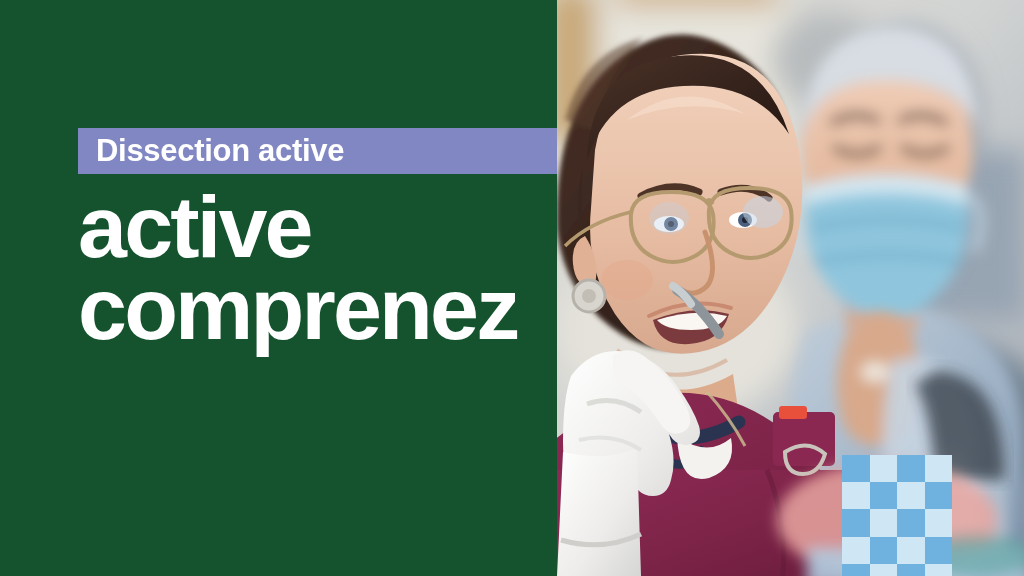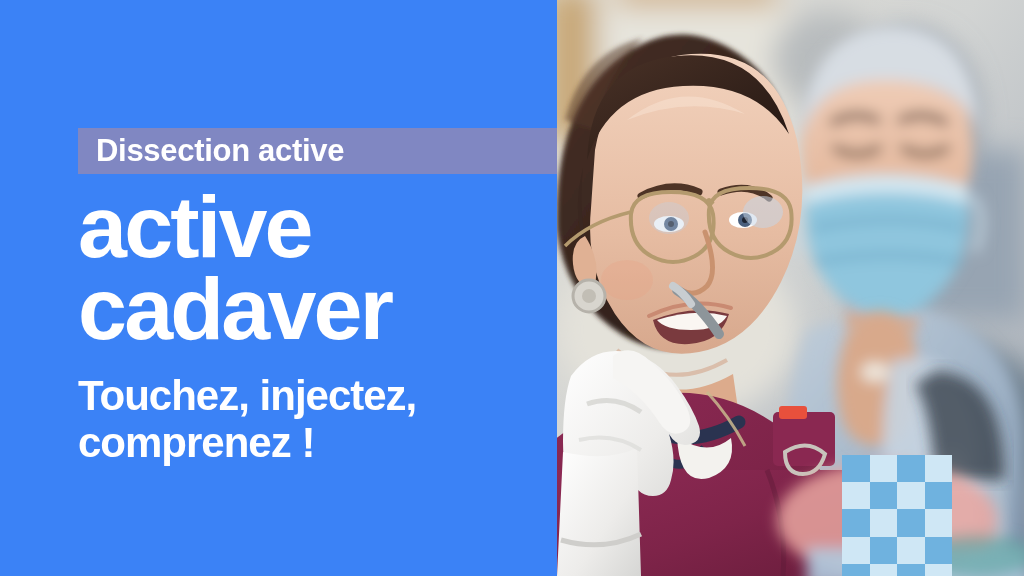--- a/index.html
+++ b/index.html
@@ -10,21 +10,21 @@
   }
   .slide {
     position:relative; width:1024px; height:576px;
     background:#5865AC; overflow:hidden;
   }
 
   
   .left-panel {
     position:absolute; left:0; top:0;
     width:557px; height:576px;
-    background:#3b82f6;
+    background:#14532d;
   }
 
   
   .eyebrow-band {
     position:absolute; left:78px; top:128px;
     width:479px; height:46px;
     background:#8087C2;
   }
   .eyebrow-text {
     position:absolute; left:96px; top:131px;
@@ -78,27 +78,23 @@
 
 <div class="slide">
 
   <div class="left-panel">
 
     <div class="eyebrow-band"></div>
     <div class="eyebrow-text">Dissection active</div>
 
     <div class="headline">
       <span class="hl-line">active</span>
-      <span class="hl-line">cadaver</span>
+      <span class="hl-line">comprenez</span>
     </div>
 
-    <div class="subtitle">
-      <span class="sub-line">Touchez, injectez,</span>
-      <span class="sub-line">comprenez !</span>
-    </div>
   </div>
 
   <div class="photo">
     <svg class="photo-svg" viewBox="0 0 467 576" preserveAspectRatio="xMidYMid slice">
       <defs>
         <filter id="blurBig">
             <feGaussianBlur stdDeviation="14"></feGaussianBlur>
           </filter>
         <filter id="blurMid">
             <feGaussianBlur stdDeviation="7"></feGaussianBlur>

